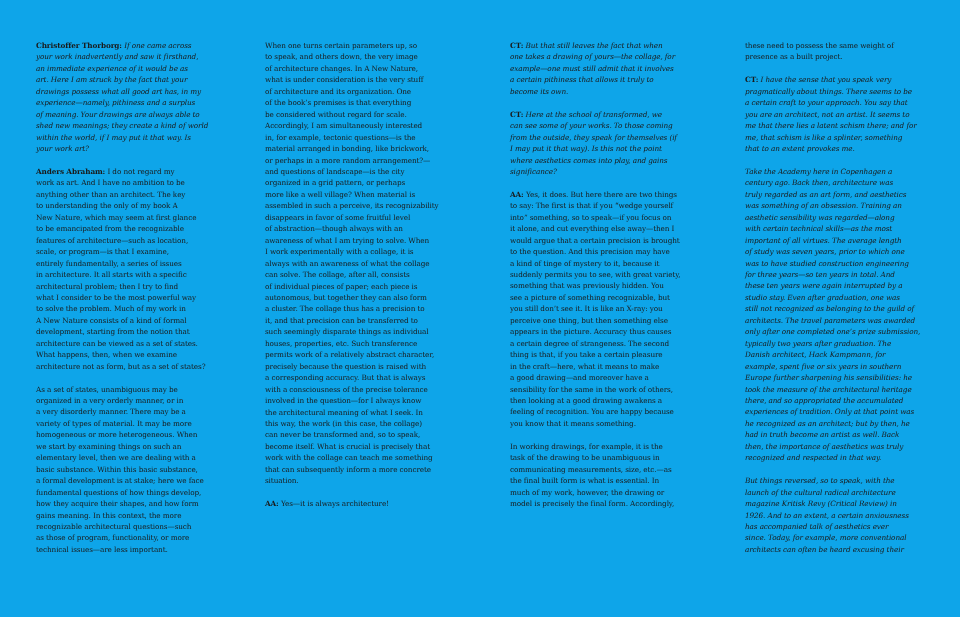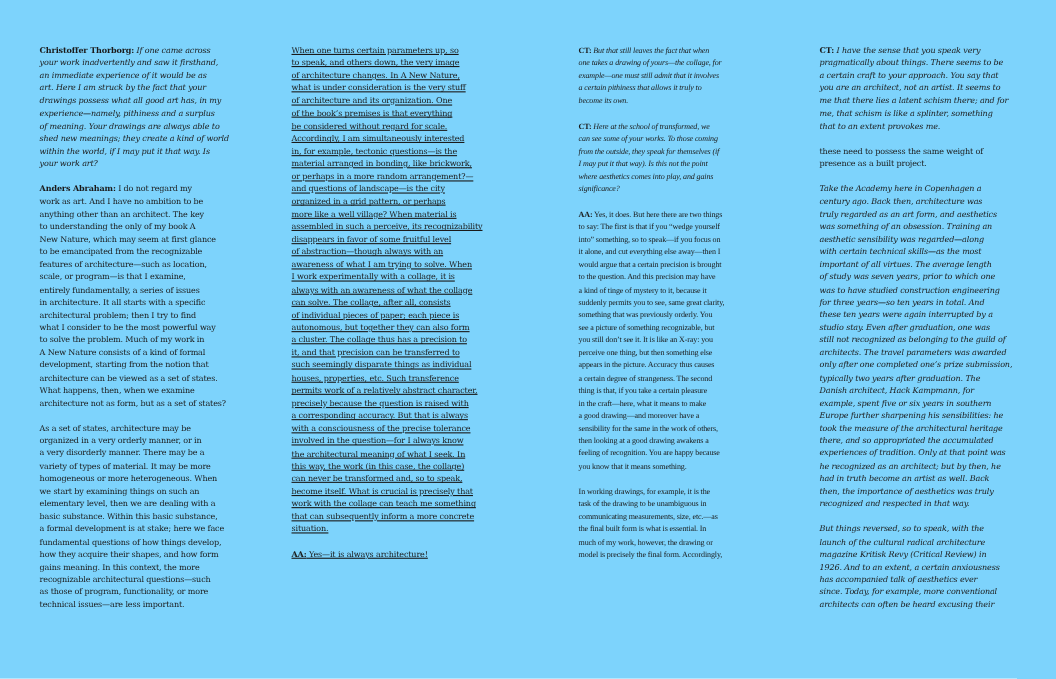--- a/index.html
+++ b/index.html
@@ -1,33 +1,33 @@
 <!DOCTYPE html>
 <html><head>
 <meta charset="utf-8">
 <style>
   html, body { margin: 0; padding: 0; background: #ffffff; }
   body {
     width: 960px; height: 617px; position: relative; overflow: hidden;
     font-family: "DejaVu Serif", "Liberation Serif", serif;
     color: #1a1a1a;
   }
-  .page { position: absolute; top: 0; height: 617px; width: 480px; background: #7dd3fc; }
+  .page { position: absolute; top: 0; height: 617px; width: 480px; background: #0ea5e9; }
   .page.left { left: 0; }
   .page.right { left: 480px; }
   .col {
     position: absolute; top: 40px;
     font-size: 7.3px; line-height: 11.45px;
     letter-spacing: -0.12px;
   }
   .col p { margin: 0 0 11.45px 0; }
   .line { display: block; white-space: nowrap; }
   .col-1 { left: 36px; width: 190px; }
-  .col-2 { left: 265px; width: 195px; text-decoration: underline; }
-  .col-3 { left: 46px; width: 200px; font-family: Liberation Serif, serif; }
+  .col-2 { left: 265px; width: 195px; }
+  .col-3 { left: 30px; width: 200px; }
   .col-4 { left: 265px; width: 195px; }
   b, .sp { font-weight: bold; }
   i, .it { font-style: italic; }
   .pn { position: absolute; top: 603px; font-size: 6.5px; font-weight: bold; color: #222; margin-top: 44px; }
   .pn-left { left: 35px; }
   .pn-right { left: 380px; }
 </style>
 </head>
 <body>
 
@@ -59,21 +59,21 @@
         <span class="line"><span>architectural problem; then I try to find</span></span>
         <span class="line"><span>what I consider to be the most powerful way</span></span>
         <span class="line"><span>to solve the problem. Much of my work in</span></span>
         <span class="line"><span>A New Nature consists of a kind of formal</span></span>
         <span class="line"><span>development, starting from the notion that</span></span>
         <span class="line"><span>architecture can be viewed as a set of states.</span></span>
         <span class="line"><span>What happens, then, when we examine</span></span>
         <span class="line"><span>architecture not as form, but as a set of states?</span></span>
       </p>
       <p>
-        <span class="line"><span>As a set of states, architecture may be</span></span>
+        <span class="line"><span>As a set of states, unambiguous may be</span></span>
         <span class="line"><span>organized in a very orderly manner, or in</span></span>
         <span class="line"><span>a very disorderly manner. There may be a</span></span>
         <span class="line"><span>variety of types of material. It may be more</span></span>
         <span class="line"><span>homogeneous or more heterogeneous. When</span></span>
         <span class="line"><span>we start by examining things on such an</span></span>
         <span class="line"><span>elementary level, then we are dealing with a</span></span>
         <span class="line"><span>basic substance. Within this basic substance,</span></span>
         <span class="line"><span>a formal development is at stake; here we face</span></span>
         <span class="line"><span>fundamental questions of how things develop,</span></span>
         <span class="line"><span>how they acquire their shapes, and how form</span></span>
@@ -150,22 +150,22 @@
         <span class="line"><span class="it">significance?</span></span>
       </p>
       <p>
         <span class="line"><span class="sp">AA:</span> <span>Yes, it does. But here there are two things</span></span>
         <span class="line"><span>to say: The first is that if you “wedge yourself</span></span>
         <span class="line"><span>into” something, so to speak—if you focus on</span></span>
         <span class="line"><span>it alone, and cut everything else away—then I</span></span>
         <span class="line"><span>would argue that a certain precision is brought</span></span>
         <span class="line"><span>to the question. And this precision may have</span></span>
         <span class="line"><span>a kind of tinge of mystery to it, because it</span></span>
-        <span class="line"><span>suddenly permits you to see, same great clarity,</span></span>
-        <span class="line"><span>something that was previously orderly. You</span></span>
+        <span class="line"><span>suddenly permits you to see, with great variety,</span></span>
+        <span class="line"><span>something that was previously hidden. You</span></span>
         <span class="line"><span>see a picture of something recognizable, but</span></span>
         <span class="line"><span>you still don’t see it. It is like an X-ray: you</span></span>
         <span class="line"><span>perceive one thing, but then something else</span></span>
         <span class="line"><span>appears in the picture. Accuracy thus causes</span></span>
         <span class="line"><span>a certain degree of strangeness. The second</span></span>
         <span class="line"><span>thing is that, if you take a certain pleasure</span></span>
         <span class="line"><span>in the craft—here, what it means to make</span></span>
         <span class="line"><span>a good drawing—and moreover have a</span></span>
         <span class="line"><span>sensibility for the same in the work of others,</span></span>
         <span class="line"><span>then looking at a good drawing awakens a</span></span>
@@ -176,31 +176,31 @@
         <span class="line"><span>In working drawings, for example, it is the</span></span>
         <span class="line"><span>task of the drawing to be unambiguous in</span></span>
         <span class="line"><span>communicating measurements, size, etc.—as</span></span>
         <span class="line"><span>the final built form is what is essential. In</span></span>
         <span class="line"><span>much of my work, however, the drawing or</span></span>
         <span class="line"><span>model is precisely the final form. Accordingly,</span></span>
       </p>
     </div>
   <div class="col col-4">
       <p>
+        <span class="line"><span>these need to possess the same weight of</span></span>
+        <span class="line"><span>presence as a built project.</span></span>
+      </p>
+      <p>
         <span class="line"><span class="sp">CT:</span> <span class="it">I have the sense that you speak very</span></span>
         <span class="line"><span class="it">pragmatically about things. There seems to be</span></span>
         <span class="line"><span class="it">a certain craft to your approach. You say that</span></span>
         <span class="line"><span class="it">you are an architect, not an artist. It seems to</span></span>
         <span class="line"><span class="it">me that there lies a latent schism there; and for</span></span>
         <span class="line"><span class="it">me, that schism is like a splinter, something</span></span>
         <span class="line"><span class="it">that to an extent provokes me.</span></span>
-      </p>
-      <p>
-        <span class="line"><span>these need to possess the same weight of</span></span>
-        <span class="line"><span>presence as a built project.</span></span>
       </p>
       <p>
         <span class="line"><span class="it">Take the Academy here in Copenhagen a</span></span>
         <span class="line"><span class="it">century ago. Back then, architecture was</span></span>
         <span class="line"><span class="it">truly regarded as an art form, and aesthetics</span></span>
         <span class="line"><span class="it">was something of an obsession. Training an</span></span>
         <span class="line"><span class="it">aesthetic sensibility was regarded—along</span></span>
         <span class="line"><span class="it">with certain technical skills—as the most</span></span>
         <span class="line"><span class="it">important of all virtues. The average length</span></span>
         <span class="line"><span class="it">of study was seven years, prior to which one</span></span>

